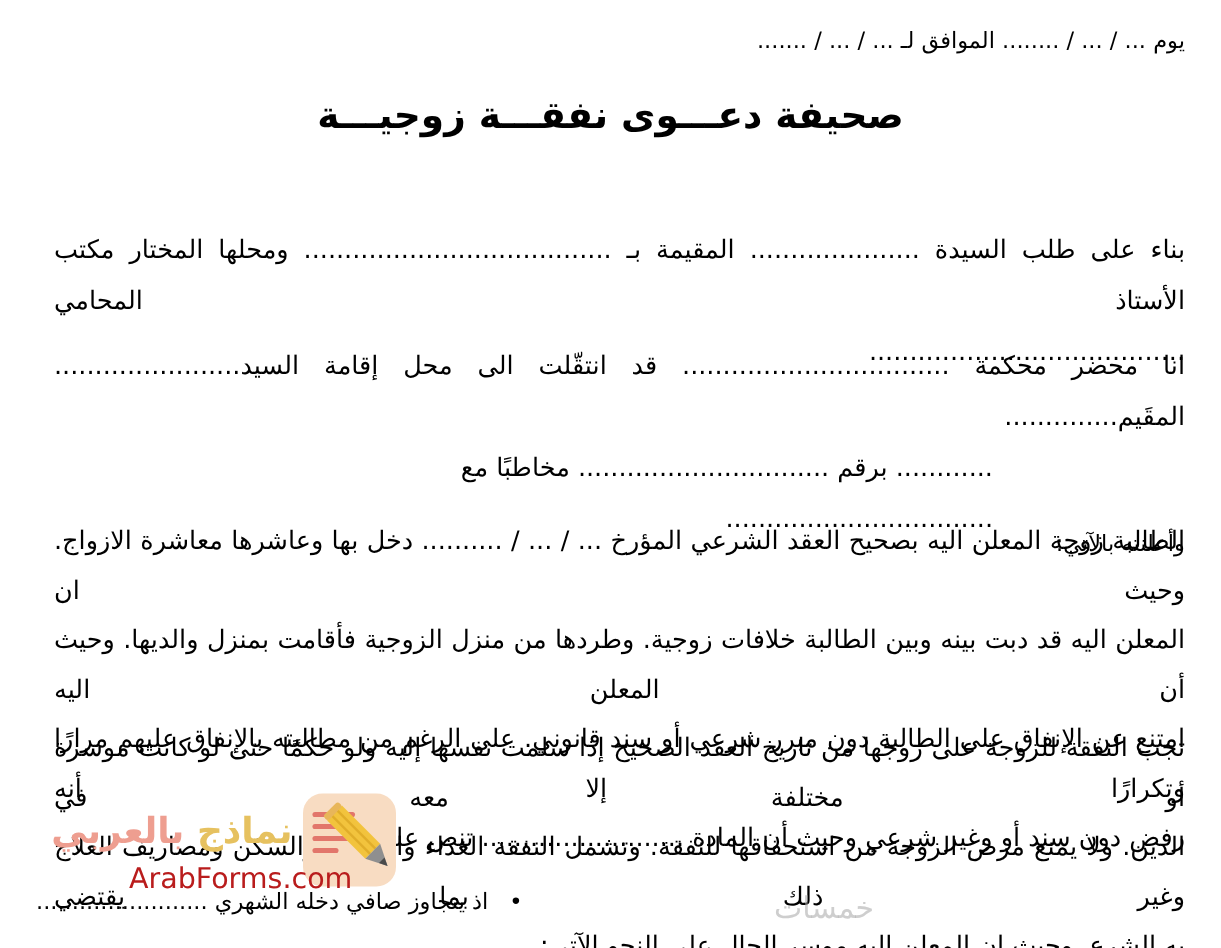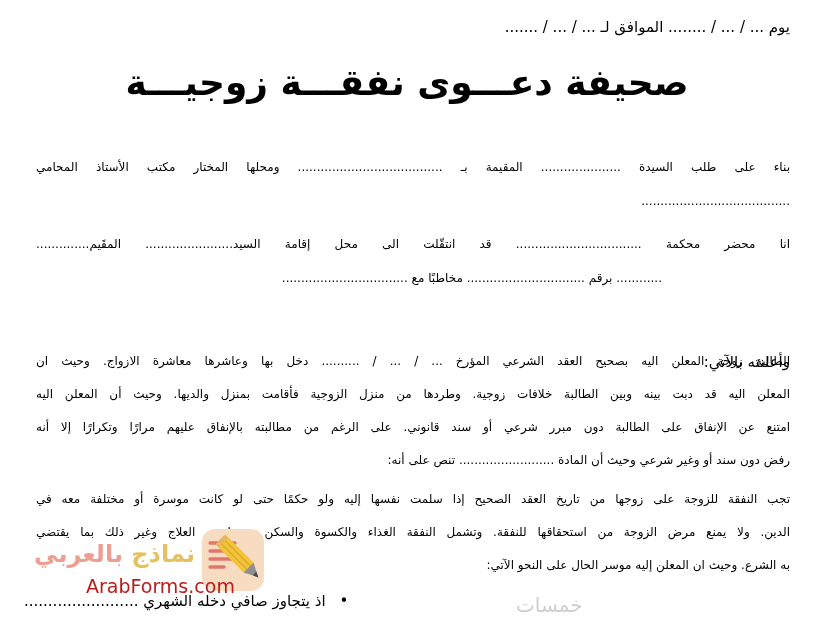--- a/index.html
+++ b/index.html
@@ -16,25 +16,25 @@
   .abs { position: absolute; right: 24px; left: 24px; }
   .date-line {
     top: 18px;
     font-size: 15px;
     text-align: right;
   }
   .doc-title {
     top: 62px;
     left: 0; right: 0;
     text-align: center;
-    font-size: 36px;
+    font-size: 25px;
     font-weight: bold;
     margin: 0;
   }
-  .para { font-size: 12px; line-height: 34px; margin-left: 12px; }
+  .para { font-size: 17px; line-height: 34px; margin-left: 12px; }
   .line { display: block; text-align: right; }
   .stretch { text-align: justify; text-align-last: justify; }
   .p-request { top: 150px; }
   .p-bailiff { top: 227px; }
   .sub-line { margin-right: 128px; margin-left: 95px; }
   .p-announce { top: 305px; font-size: 15px; text-align: right; margin-top: 48px; }
   .p-claim   { top: 345px; line-height: 33px; }
   .p-statute { top: 483px; line-height: 33px; }
   .p-bullet {
     top: 592px;

